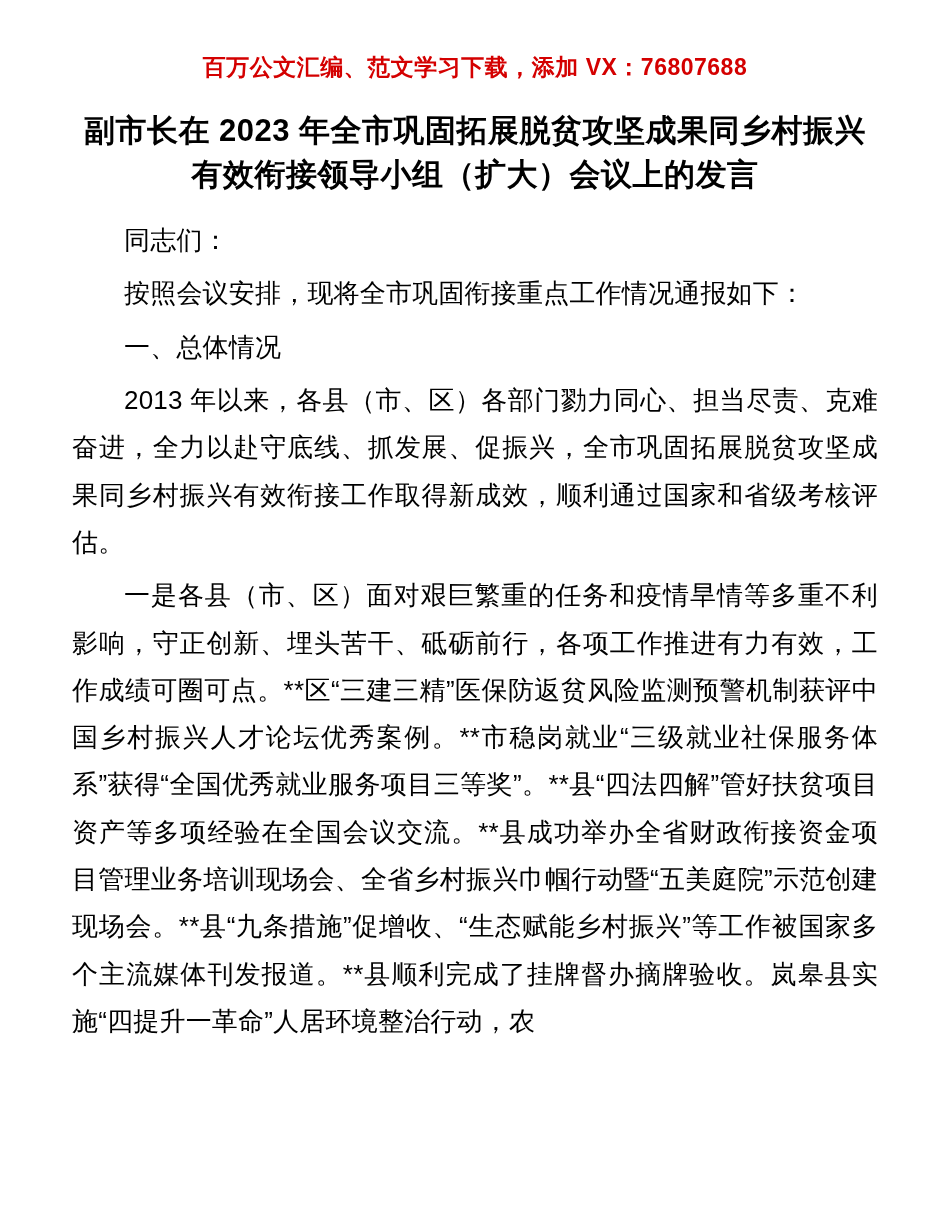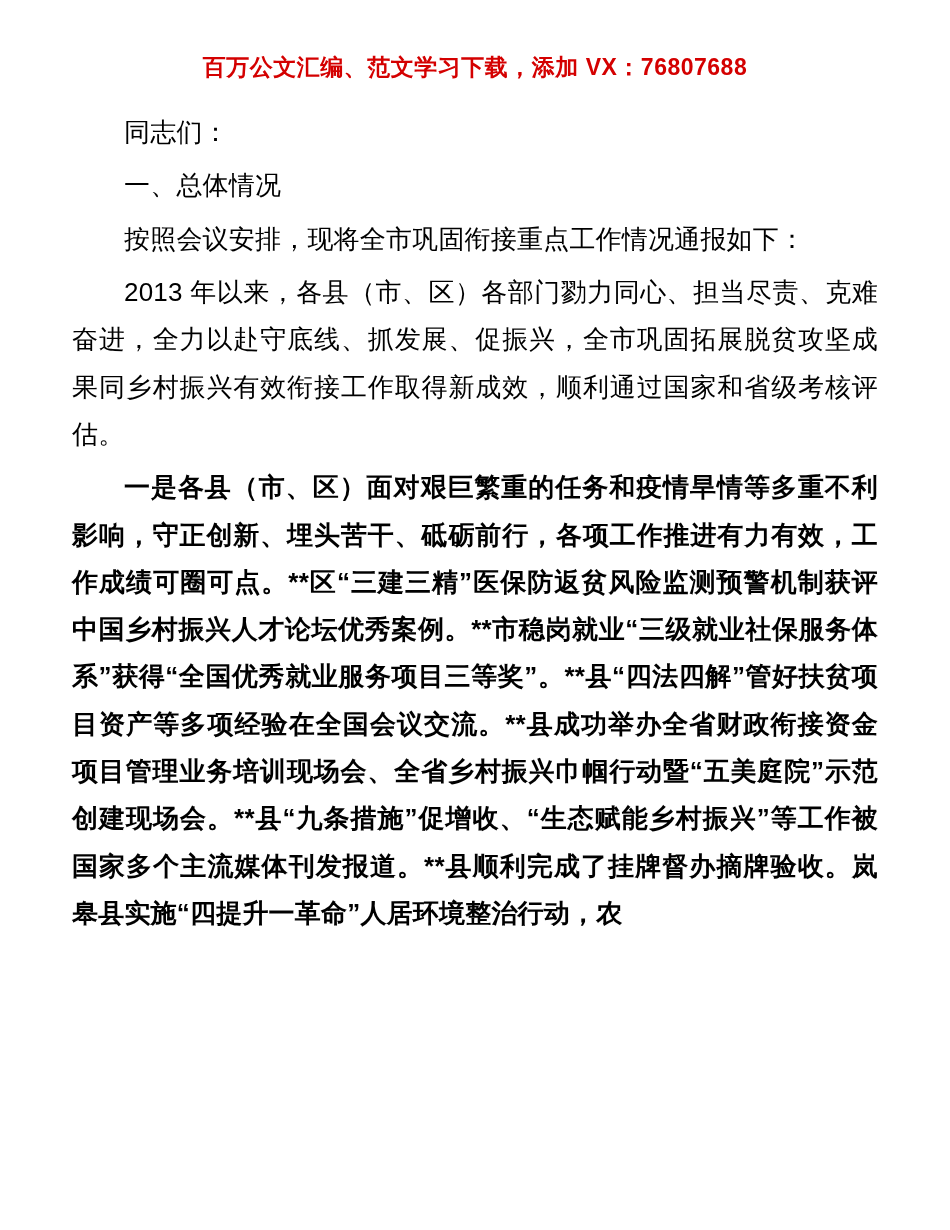--- a/index.html
+++ b/index.html
@@ -47,34 +47,35 @@
     text-align: justify;
     text-justify: inter-ideograph;
     margin: 0 0 6px 0;
     text-indent: 2em;
     letter-spacing: 0.2px;
   }
   .para.heading {
     font-weight: normal;
   }
   .para.bold-body {
-    font-weight: bold;
+    font-weight: normal;
   }
 </style>
 </head>
 <body>
 
 <div class="page">
 
   <div class="banner">百万公文汇编、范文学习下载，添加 VX：76807688</div>
 
+  <h1 class="doc-title">副市长在 2023 年全市巩固拓展脱贫攻坚成果同乡村振兴有效衔接领导小组（扩大）会议上的发言</h1>
 
   <p class="para">同志们：</p>
 
+  <p class="para">按照会议安排，现将全市巩固衔接重点工作情况通报如下：</p>
+
   <p class="para heading">一、总体情况</p>
-
-  <p class="para">按照会议安排，现将全市巩固衔接重点工作情况通报如下：</p>
 
   <p class="para">2013 年以来，各县（市、区）各部门勠力同心、担当尽责、克难奋进，全力以赴守底线、抓发展、促振兴，全市巩固拓展脱贫攻坚成果同乡村振兴有效衔接工作取得新成效，顺利通过国家和省级考核评估。</p>
 
   <p class="para bold-body">一是各县（市、区）面对艰巨繁重的任务和疫情旱情等多重不利影响，守正创新、埋头苦干、砥砺前行，各项工作推进有力有效，工作成绩可圈可点。**区“三建三精”医保防返贫风险监测预警机制获评中国乡村振兴人才论坛优秀案例。**市稳岗就业“三级就业社保服务体系”获得“全国优秀就业服务项目三等奖”。**县“四法四解”管好扶贫项目资产等多项经验在全国会议交流。**县成功举办全省财政衔接资金项目管理业务培训现场会、全省乡村振兴巾帼行动暨“五美庭院”示范创建现场会。**县“九条措施”促增收、“生态赋能乡村振兴”等工作被国家多个主流媒体刊发报道。**县顺利完成了挂牌督办摘牌验收。岚皋县实施“四提升一革命”人居环境整治行动，农</p>
 
 </div>
 
 </body></html>

